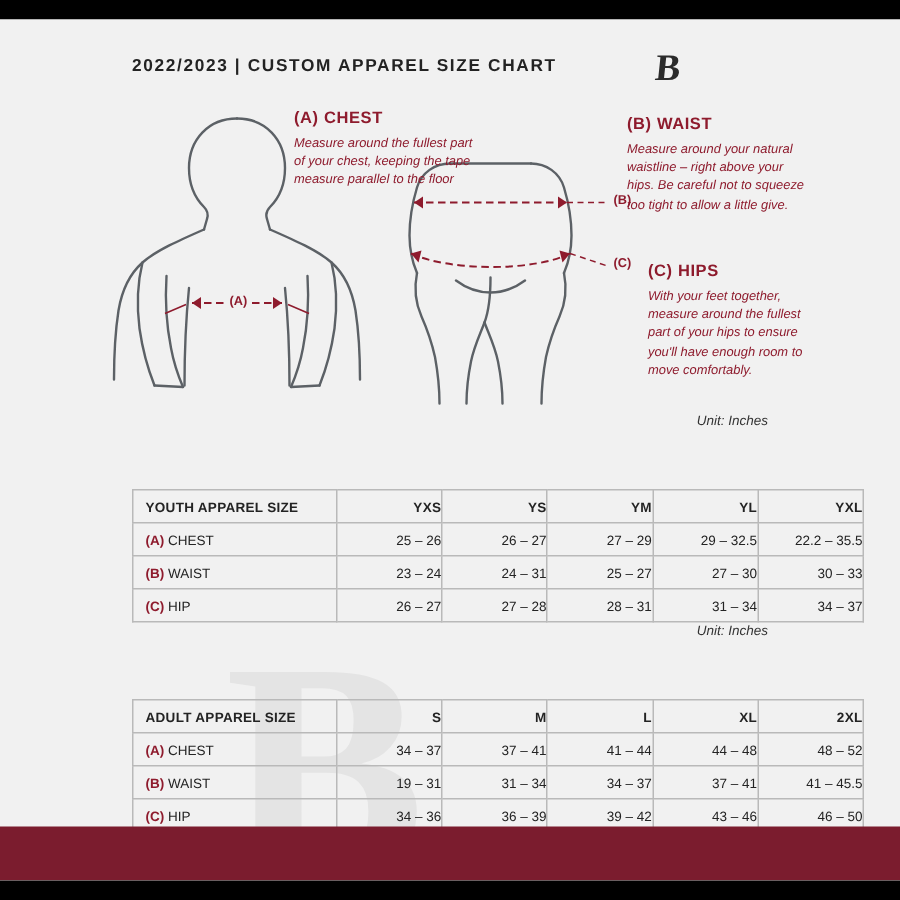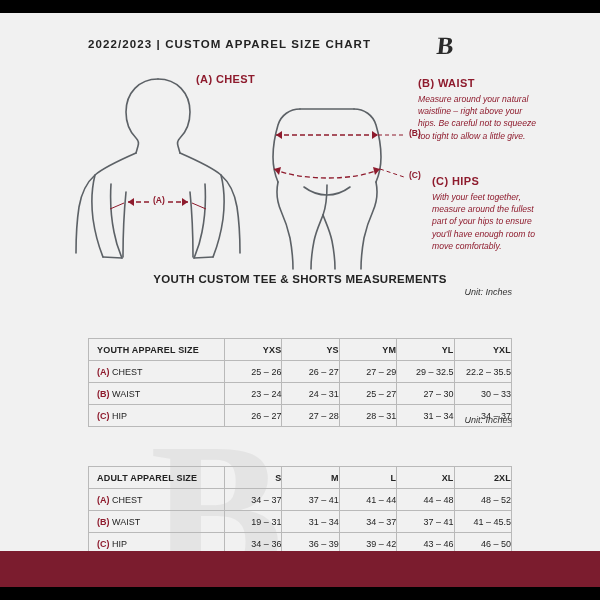--- a/index.html
+++ b/index.html
@@ -144,21 +144,21 @@
   .tbl-sub {
     text-align: right;
     font-size: 9px;
     font-style: italic;
     color: #333;
     margin-top: 2px;
     margin-bottom: 6px;
   }
   table {
     border-collapse: collapse;
-    width: 424px;
+    width: 488px;
     table-layout: fixed;
     margin-top: 41px;
   }
   th, td {
     border: 1px solid #b9b9b9;
     height: 21px;
     font-size: 9px;
     color: #232323;
     text-align: right;
     padding: 0;
@@ -265,33 +265,33 @@
           <line x1="380" y1="112" x2="404" y2="120" stroke="#8e1b2d" stroke-width="1" stroke-dasharray="4,3"></line>
         </g>
       </svg>
 
       <div class="axis-tag" style="left:150px; top:138px;">(A)</div>
       <div class="axis-tag" style="left:406px; top:71px;">(B)</div>
       <div class="axis-tag" style="left:406px; top:113px;">(C)</div>
 
       <div class="callout" id="callout-chest">
         <div class="c-title">(A) CHEST</div>
+        <div class="c-body">Measure around the fullest part of your chest, keeping the tape measure parallel to the floor</div>
       </div>
       <div class="callout" id="callout-waist">
         <div class="c-title">(B) WAIST</div>
         <div class="c-body">Measure around your natural waistline – right above your hips. Be careful not to squeeze too tight to allow a little give.</div>
       </div>
       <div class="callout" id="callout-hips">
         <div class="c-title">(C) HIPS</div>
         <div class="c-body">With your feet together, measure around the fullest part of your hips to ensure you'll have enough room to move comfortably.</div>
       </div>
     </div>
 
     <div class="table-block" style="top:260px;">
-      <div class="tbl-title">YOUTH CUSTOM TEE &amp; SHORTS MEASUREMENTS</div>
       <div class="tbl-sub">Unit: Inches</div>
       <table>
         <colgroup>
             <col class="first">
             <col>
             <col>
             <col>
             <col>
             <col>
           </colgroup>

